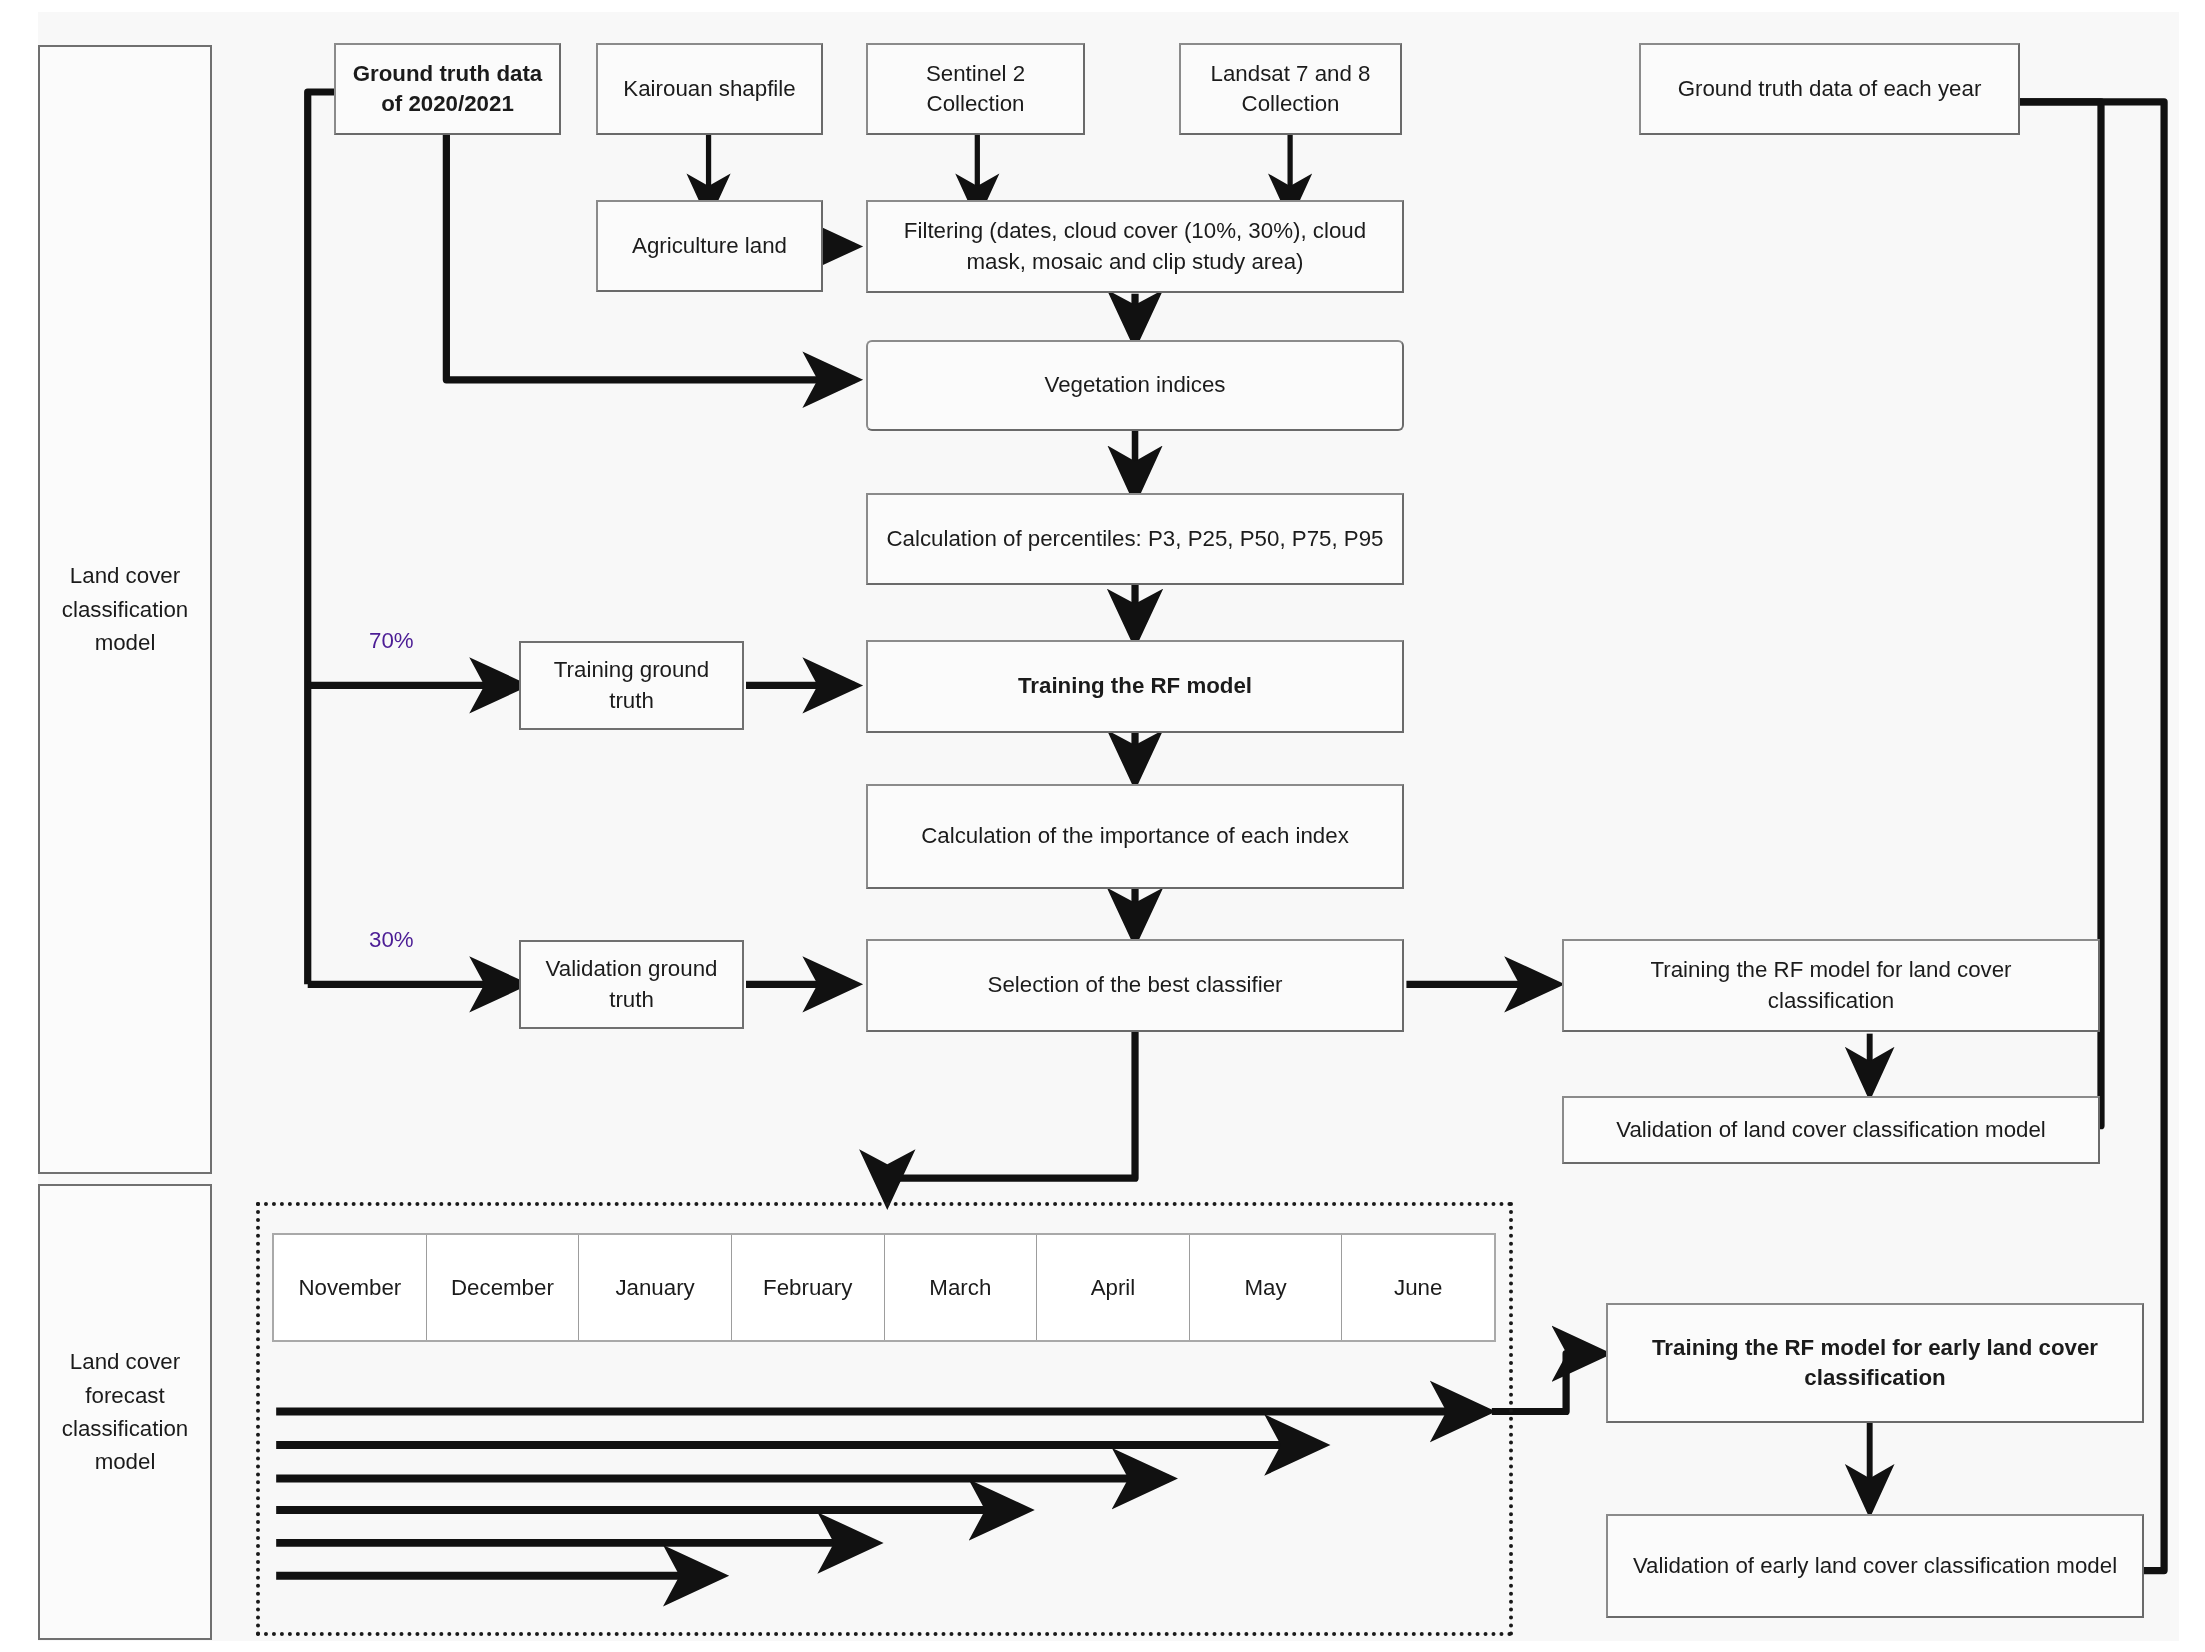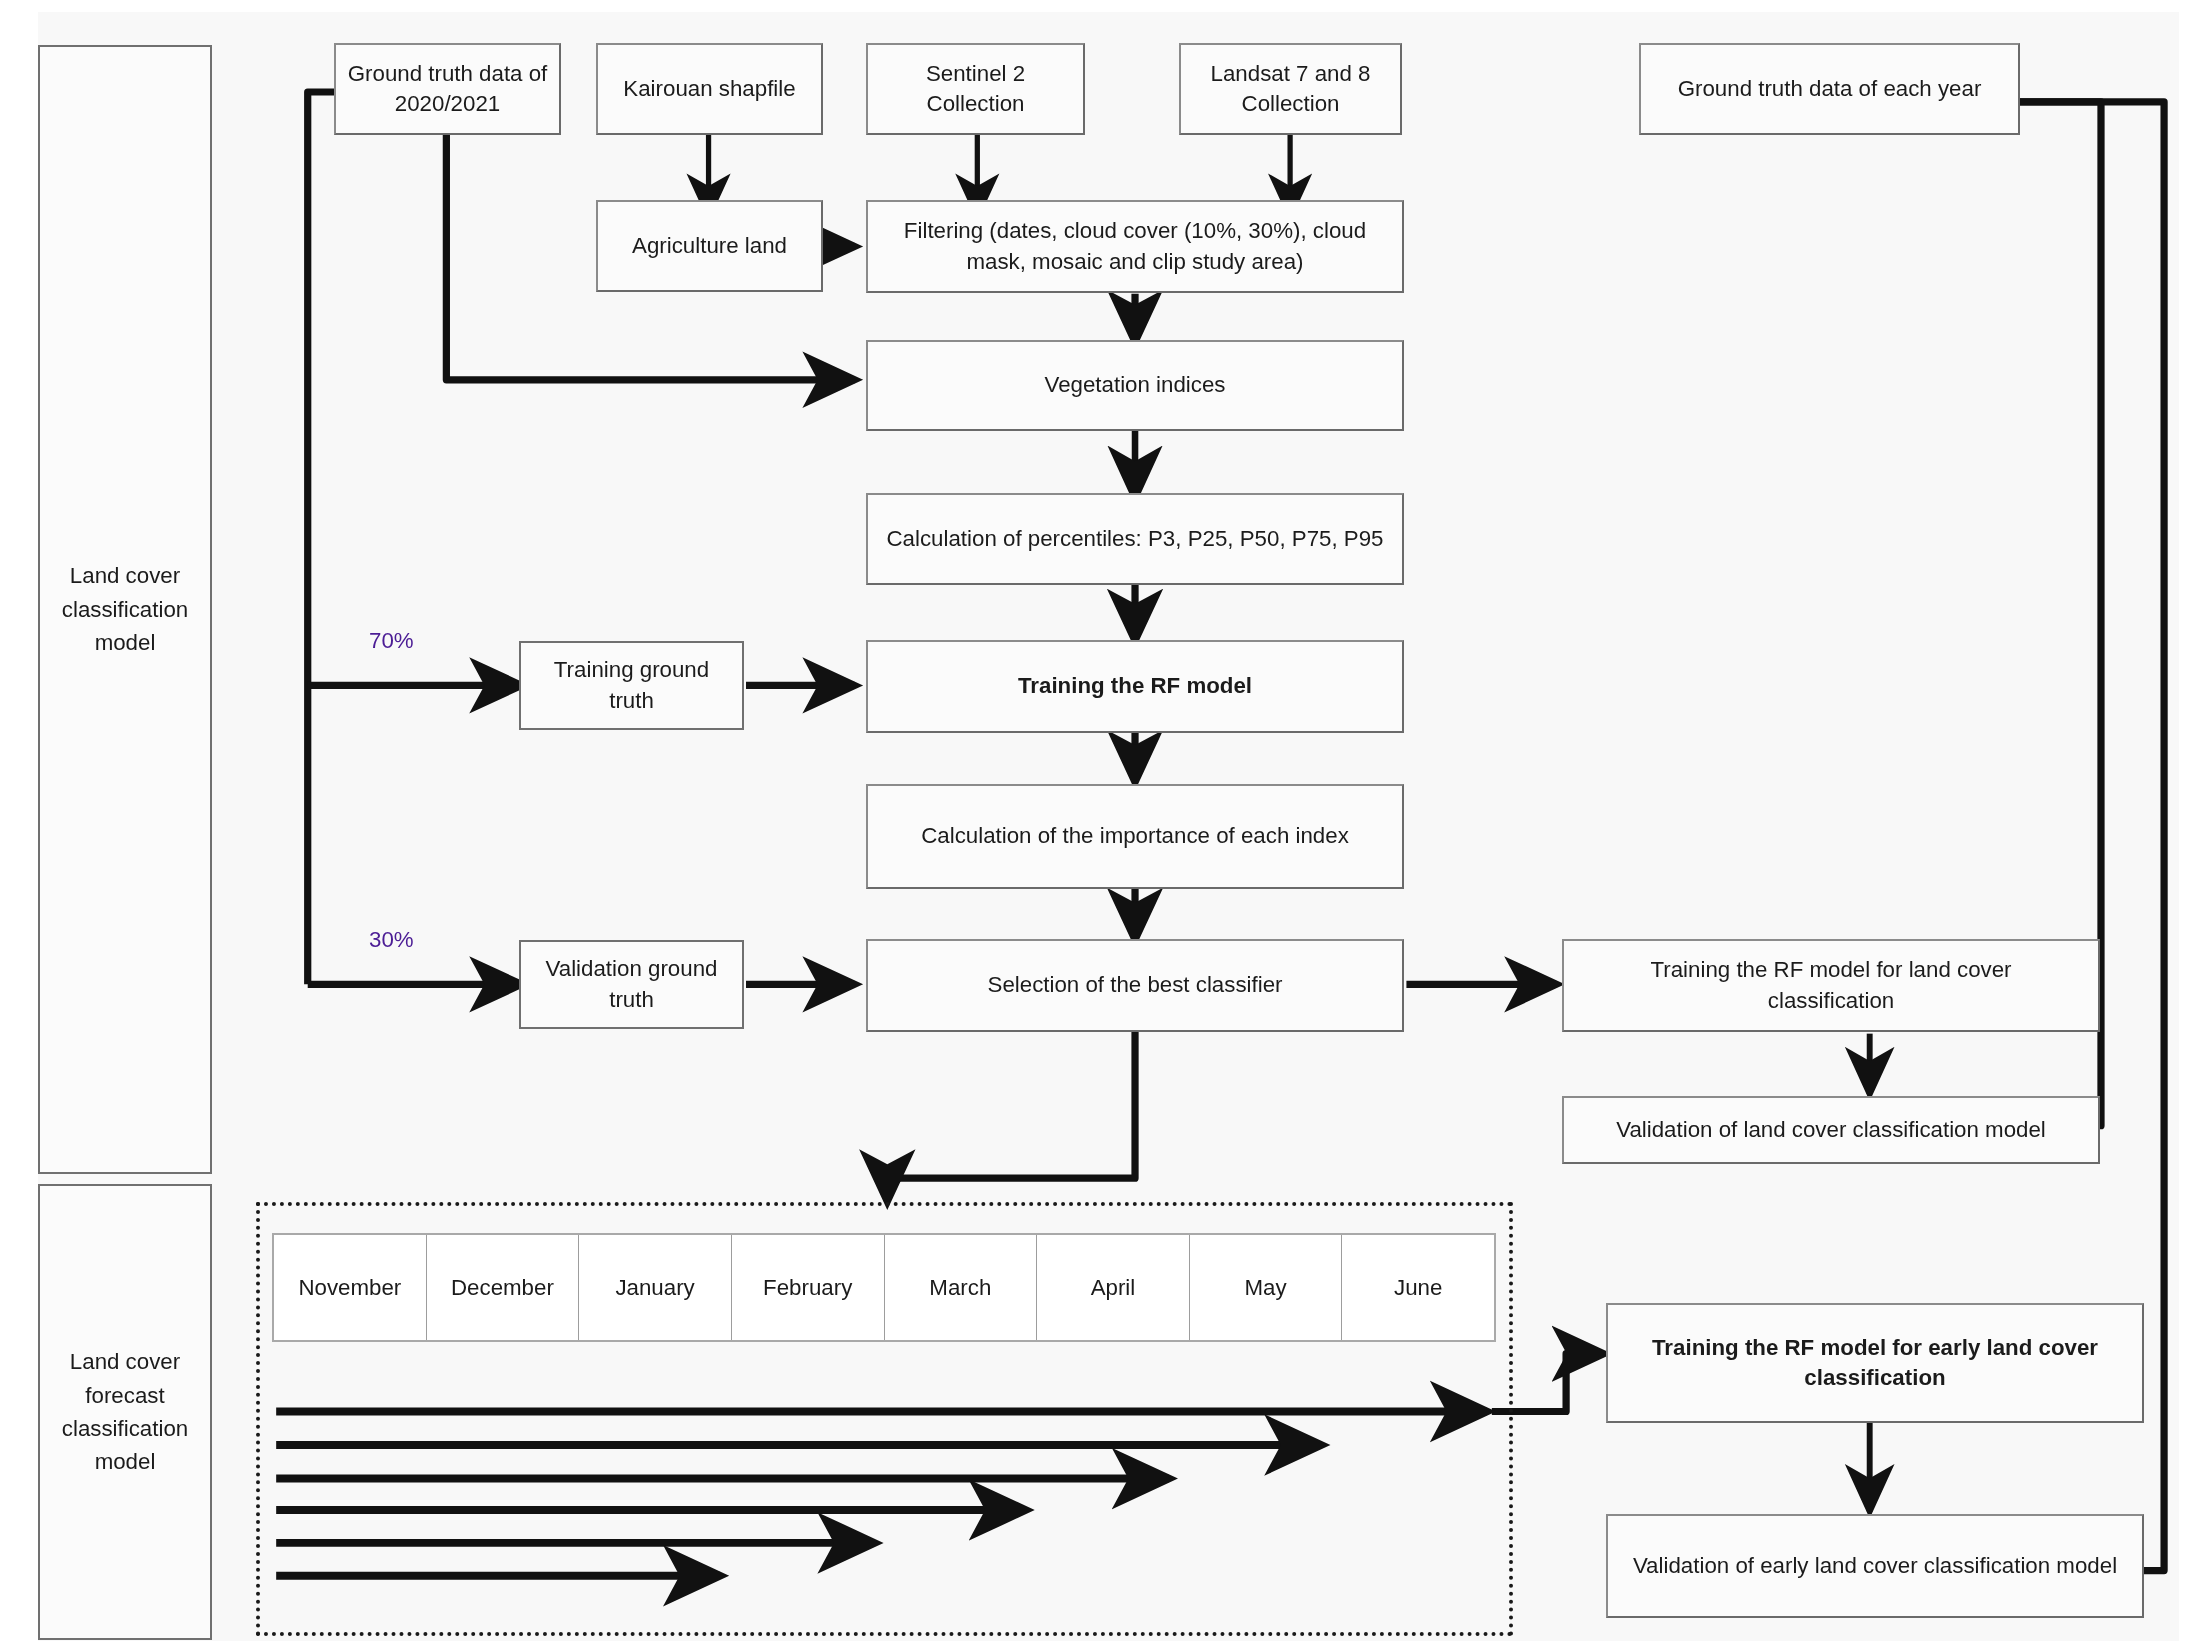--- a/index.html
+++ b/index.html
@@ -93,21 +93,21 @@
   </svg>
 
   <div class="sidebar" style="left:38px;top:45px;width:174px;height:1129px;">
     <span style="max-width:145px;">Land cover classification model</span>
   </div>
 
   <div class="sidebar" style="left:38px;top:1184px;width:174px;height:456px;">
     <span style="max-width:145px;">Land cover forecast classification model</span>
   </div>
 
-  <div class="node" style="left:334px;top:43px;width:227px;height:92px;">
+  <div class="node" style="left:334px;top:43px;width:227px;height:92px;font-weight:bold;">
     <span>Ground truth data of 2020/2021</span>
   </div>
 
   <div class="node" style="left:596px;top:43px;width:227px;height:92px;">
     <span>Kairouan shapfile</span>
   </div>
 
   <div class="node" style="left:866px;top:43px;width:219px;height:92px;">
     <span style="max-width:151px;">Sentinel 2 Collection</span>
   </div>
@@ -121,21 +121,21 @@
   </div>
 
   <div class="node" style="left:596px;top:200px;width:227px;height:92px;">
     <span>Agriculture land</span>
   </div>
 
   <div class="node" style="left:866px;top:200px;width:538px;height:93px;">
     <span style="max-width:506px;">Filtering (dates, cloud cover (10%, 30%), cloud mask, mosaic and clip study area)</span>
   </div>
 
-  <div class="node" style="left:866px;top:340px;width:538px;height:91px;">
+  <div class="node" style="left:866px;top:340px;width:538px;height:91px;border-radius:6px;">
     <span>Vegetation indices</span>
   </div>
 
   <div class="node" style="left:866px;top:493px;width:538px;height:92px;">
     <span style="max-width:513px;">Calculation of percentiles: P3, P25, P50, P75, P95</span>
   </div>
 
   <div class="node" style="left:866px;top:640px;width:538px;height:93px;font-weight:bold;">
     <span>Training the RF model</span>
   </div>

